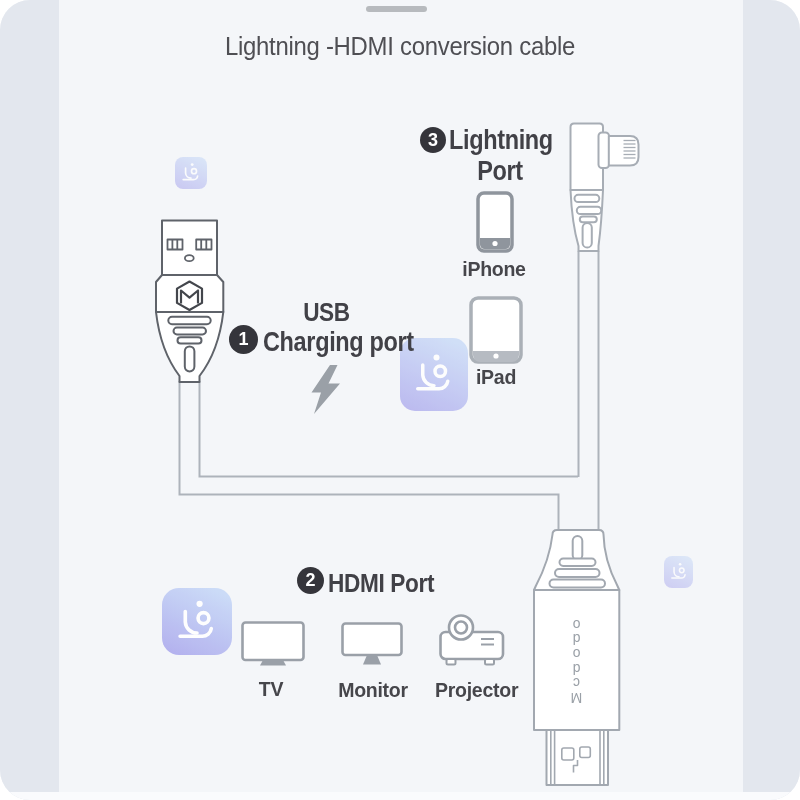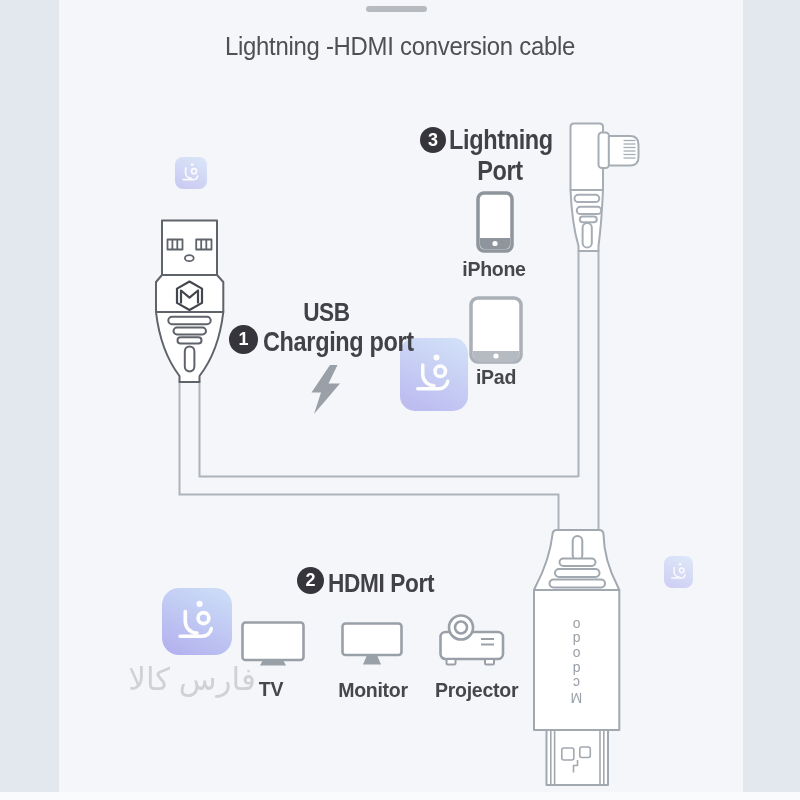--- a/index.html
+++ b/index.html
@@ -1,19 +1,20 @@
 <!DOCTYPE html>
 <html><head>
 <meta charset="utf-8">
 <style>
   html,body{margin:0;padding:0;background:#fff;}
   .stage{
     position:relative;width:800px;height:800px;overflow:hidden;
     background:#f4f6f9;
     font-family:"Liberation Sans","DejaVu Sans",sans-serif;
+    border-radius:30px;
   }
   .rail{position:absolute;top:0;height:800px;background:#e3e7ee;}
   .rail-left{left:0;width:59px;}
   .rail-right{left:743px;width:57px;}
   .bottom-strip{position:absolute;left:0;top:792px;width:800px;height:8px;background:#fafbfd;}
   .handle-bar{position:absolute;left:366px;top:6px;width:61px;height:6px;border-radius:3px;background:#b7babe;}
   .page-title{
     position:absolute;left:0;top:31px;width:800px;text-align:center;
     font-size:26px;font-weight:500;color:#4f4f54;letter-spacing:-.3px;
     transform:scaleX(.92);transform-origin:center;white-space:nowrap;
@@ -168,21 +169,20 @@
   <div class="wm" style="left:162px;top:588px;width:70px;height:67px;border-radius:17px;opacity:.95;">
     <svg width="52" height="52" viewBox="0 0 40 40">
       <g stroke="#ffffff" stroke-width="2.8" fill="none" stroke-linecap="round">
         <circle cx="22" cy="6" r="2.4" fill="#ffffff" stroke="none"></circle>
         <circle cx="25" cy="17" r="4.2"></circle>
         <path d="M11 12 v8 a9 9 0 0 0 9 8.5"></path>
         <path d="M7 31 h17 a7 7 0 0 0 7 -6"></path>
       </g>
     </svg>
   </div>
-  <div class="wm-caption">فارس کالا</div>
 
   <div class="badge" style="left:229px;top:325px;width:29px;height:29px;">1</div>
   <div class="badge" style="left:297px;top:567px;width:27px;height:27px;">2</div>
   <div class="badge" style="left:420px;top:127px;width:26px;height:26px;">3</div>
 
   <div class="lbl cond-c" style="left:284px;top:297px;width:85px;font-size:26px;">USB</div>
   <div class="lbl cond-l" style="left:263px;top:327px;font-size:27px;">Charging port</div>
   <div class="lbl cond-l" style="left:328px;top:568px;font-size:26px;">HDMI Port</div>
   <div class="lbl cond-l" style="left:449px;top:125px;font-size:27px;">Lightning</div>
   <div class="lbl cond-c" style="left:460px;top:156px;width:80px;font-size:27px;">Port</div>

